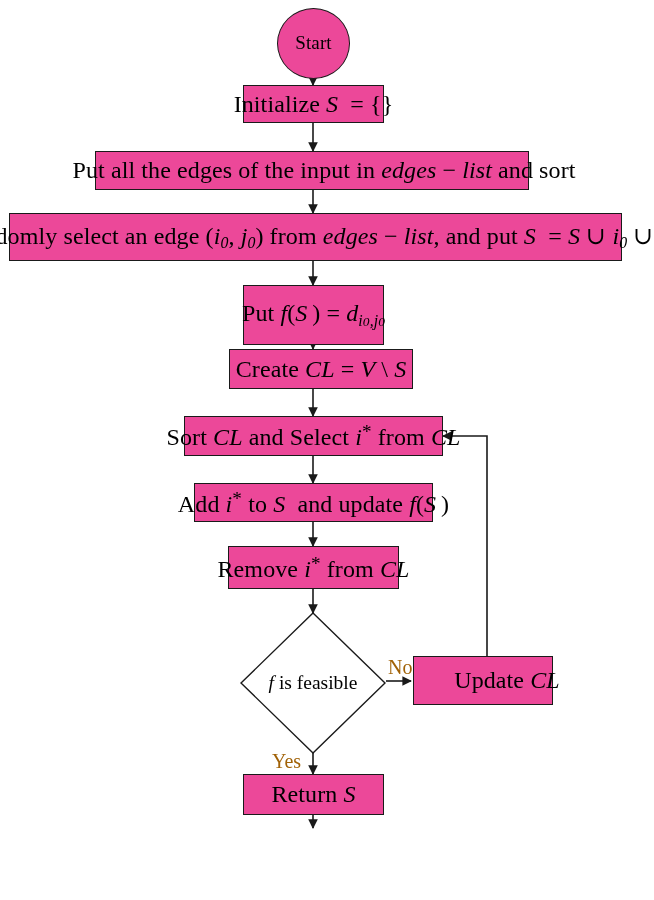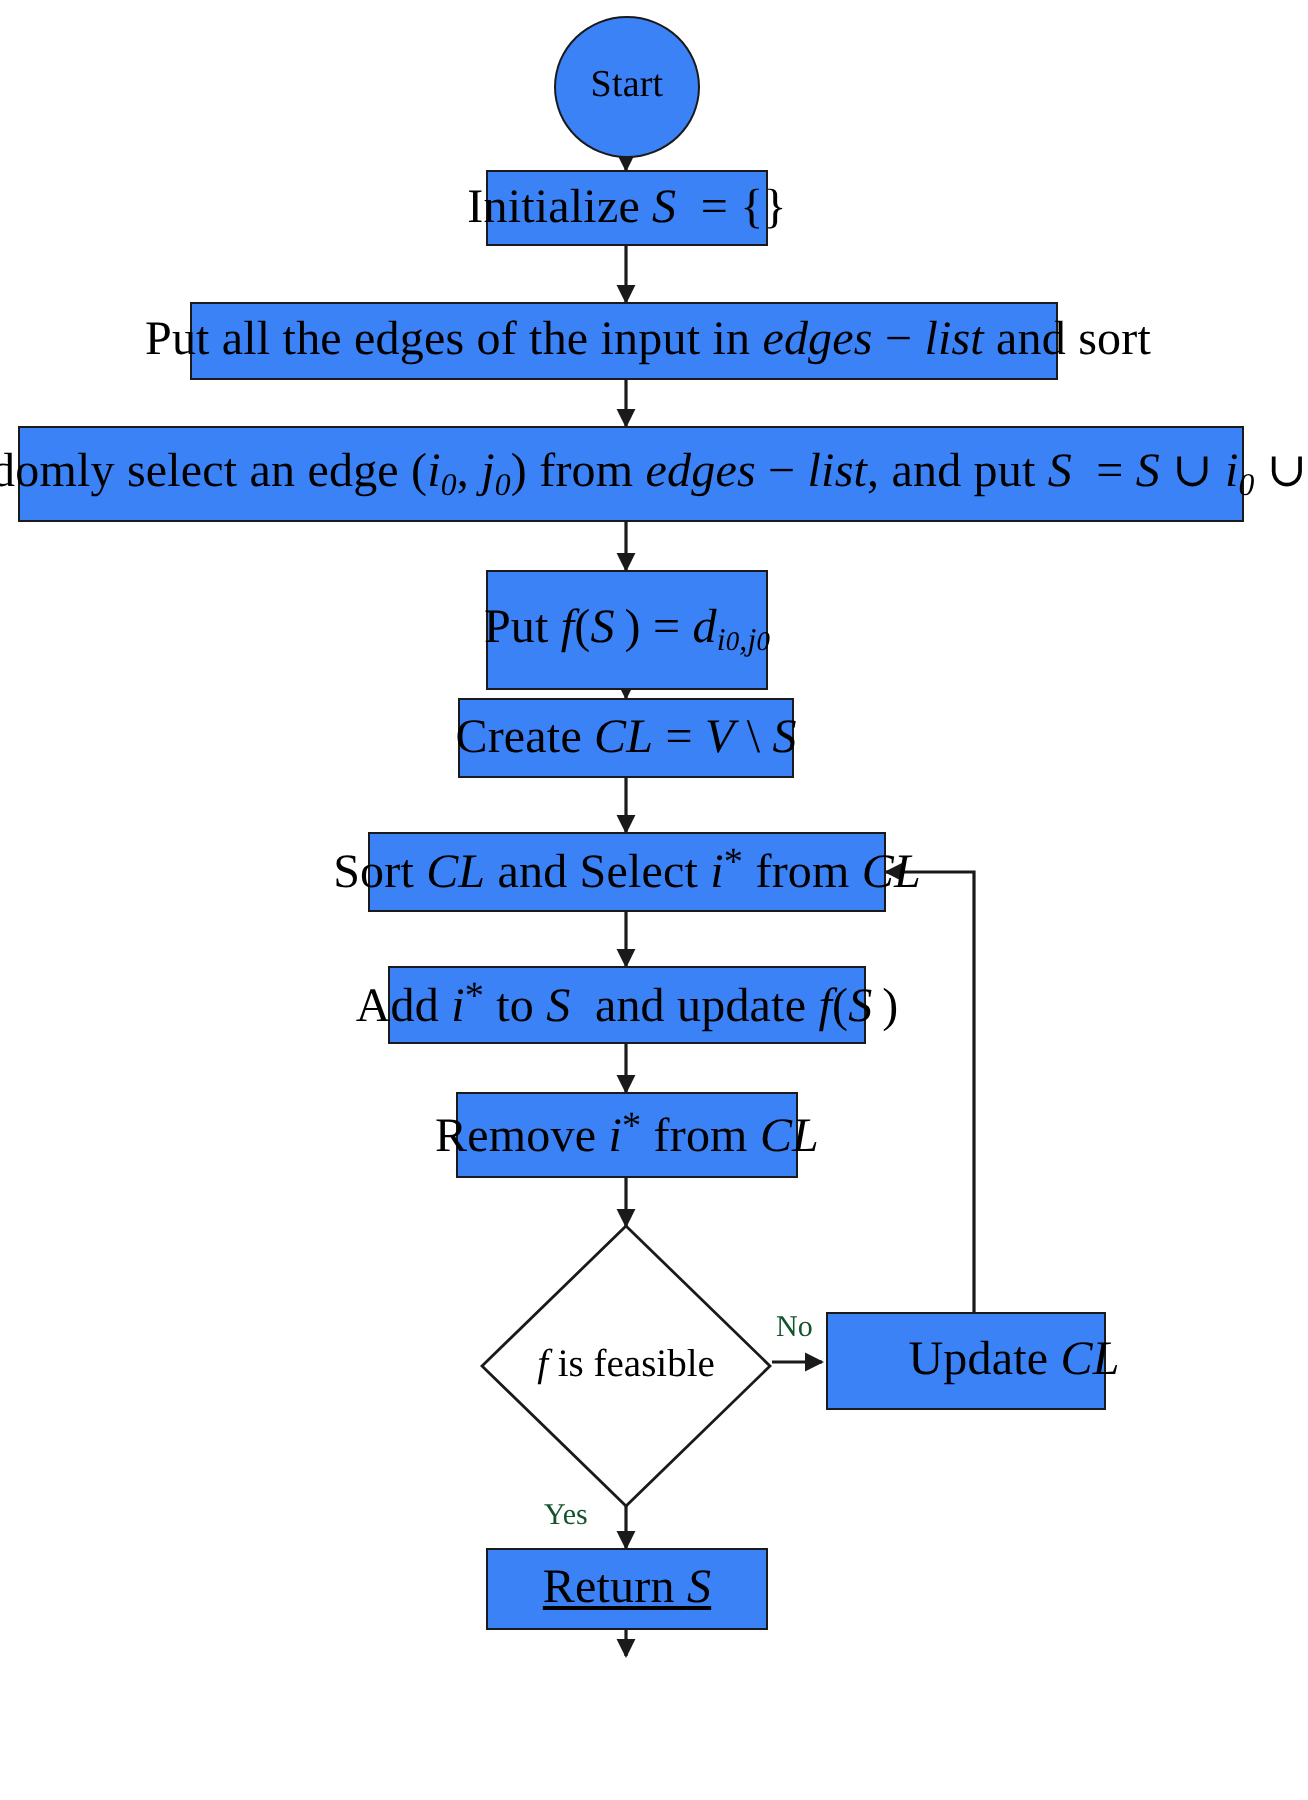--- a/index.html
+++ b/index.html
@@ -22,21 +22,21 @@
     width: 654px;
     height: 900px;
     pointer-events: none;
   }
   .node {
     position: absolute;
     box-sizing: border-box;
     display: flex;
     align-items: center;
     justify-content: center;
-    background: #3b82f6;
+    background: #ec4899;
     color: #000000;
   }
   .node.proc {
     border: 1.4px solid #1a1a1a;
   }
   .node.term {
     border: 1.4px solid #1a1a1a;
     border-radius: 50%;
   }
   .node .lbl {
@@ -64,22 +64,22 @@
     width: 100%;
     height: 100%;
     display: flex;
     align-items: center;
     justify-content: center;
     font-size: 19.5px;
     white-space: nowrap;
   }
   .edge-label {
     position: absolute;
-    font-size: 15px;
-    color: #14532d;
+    font-size: 20px;
+    color: #a16207;
     white-space: nowrap;
     font-family: "Liberation Serif", "DejaVu Serif", serif;
   }
   i.mi {
     font-style: italic;
   }
   .sub {
     font-size: 0.66em;
     vertical-align: -0.28em;
     font-style: italic;
@@ -141,21 +141,21 @@
   </div>
 
   <div class="node proc" style="left:9px; top:213px; width:613px; height:48px;">
     <span class="lbl">Randomly select an edge (<i class="mi">i</i><span class="sub">0</span>, <i class="mi">j</i><span class="sub">0</span>) from <i class="mi">edges</i> − <i class="mi">list</i>, and put <i class="mi">S</i>&nbsp; = <i class="mi">S</i> ∪ <i class="mi">i</i><span class="sub">0</span> ∪ <i class="mi">j</i><span class="sub">0</span></span>
   </div>
 
   <div class="node proc" style="left:243px; top:285px; width:141px; height:60px;">
     <span class="lbl">Put <i class="mi">f</i>(<i class="mi">S</i> ) = <i class="mi">d</i><span class="sub"><i class="mi">i</i><span style="font-size:0.85em">0</span>,<i class="mi">j</i><span style="font-size:0.85em">0</span></span></span>
   </div>
 
-  <div class="node proc" style="left:229px; top:349px; width:168px; height:40px;">
+  <div class="node proc" style="left:229px; top:349px; width:184px; height:40px;">
     <span class="lbl">Create <i class="mi">CL</i> = <i class="mi">V</i> \ <i class="mi">S</i></span>
   </div>
 
   <div class="node proc" style="left:184px; top:416px; width:259px; height:40px;">
     <span class="lbl">Sort <i class="mi">CL</i> and Select <i class="mi">i</i><span class="sup">*</span> from <i class="mi">CL</i></span>
   </div>
 
   <div class="node proc" style="left:194px; top:483px; width:239px; height:39px;">
     <span class="lbl">Add <i class="mi">i</i><span class="sup">*</span> to <i class="mi">S</i>&nbsp; and update <i class="mi">f</i>(<i class="mi">S</i> )</span>
   </div>
@@ -168,21 +168,21 @@
     <svg class="dshape" width="146" height="142" viewBox="0 0 146 142" xmlns="http://www.w3.org/2000/svg">
       <polygon points="73,1 145,71 73,141 1,71" fill="#ffffff" stroke="#1a1a1a" stroke-width="1.4"></polygon>
     </svg>
     <span class="lbl"><i class="mi">f</i>&nbsp;is feasible</span>
   </div>
 
   <div class="node proc" style="left:413px; top:656px; width:140px; height:49px;padding-left:48px;">
     <span class="lbl">Update <i class="mi">CL</i></span>
   </div>
 
-  <div class="node proc" style="left:243px; top:774px; width:141px; height:41px;text-decoration:underline;">
+  <div class="node proc" style="left:243px; top:774px; width:141px; height:41px;">
     <span class="lbl">Return <i class="mi">S</i></span>
   </div>
 
 
   <span class="edge-label" style="left:388px; top:656px;">No</span>
   <span class="edge-label" style="left:272px; top:750px;">Yes</span>
 
 </div>
 
 </body></html>

